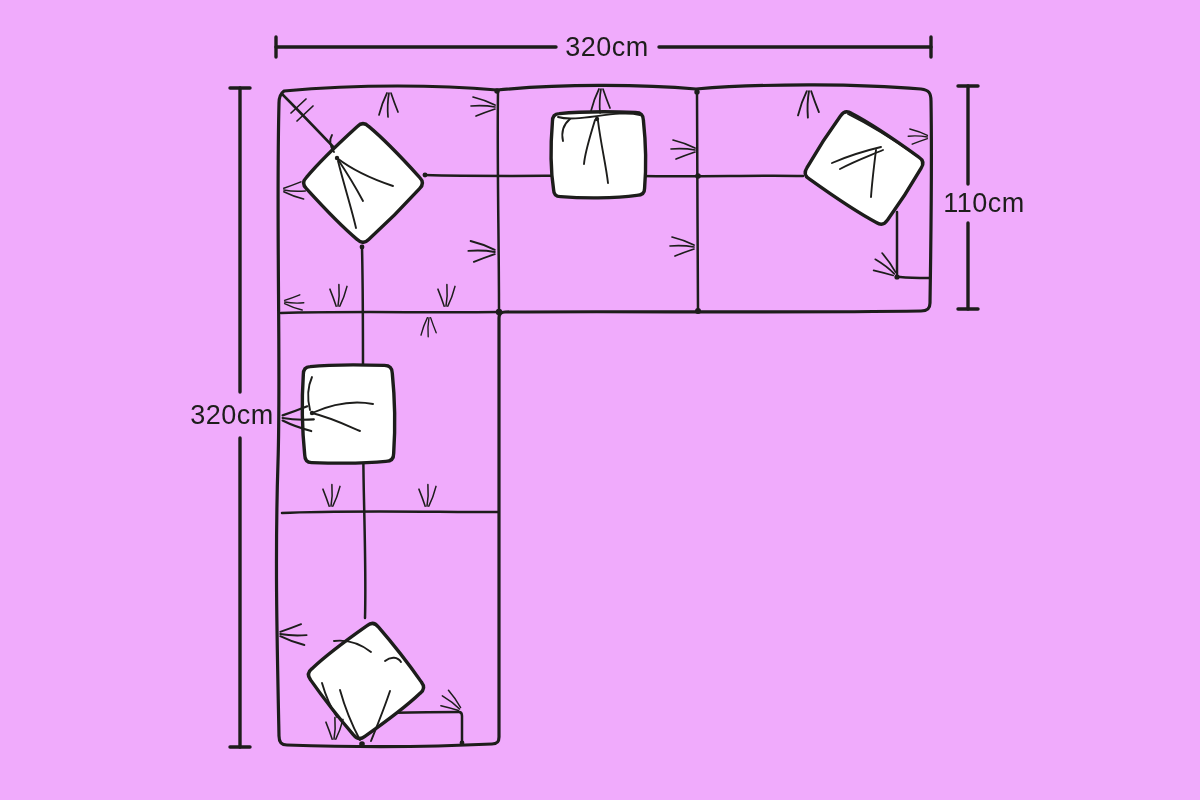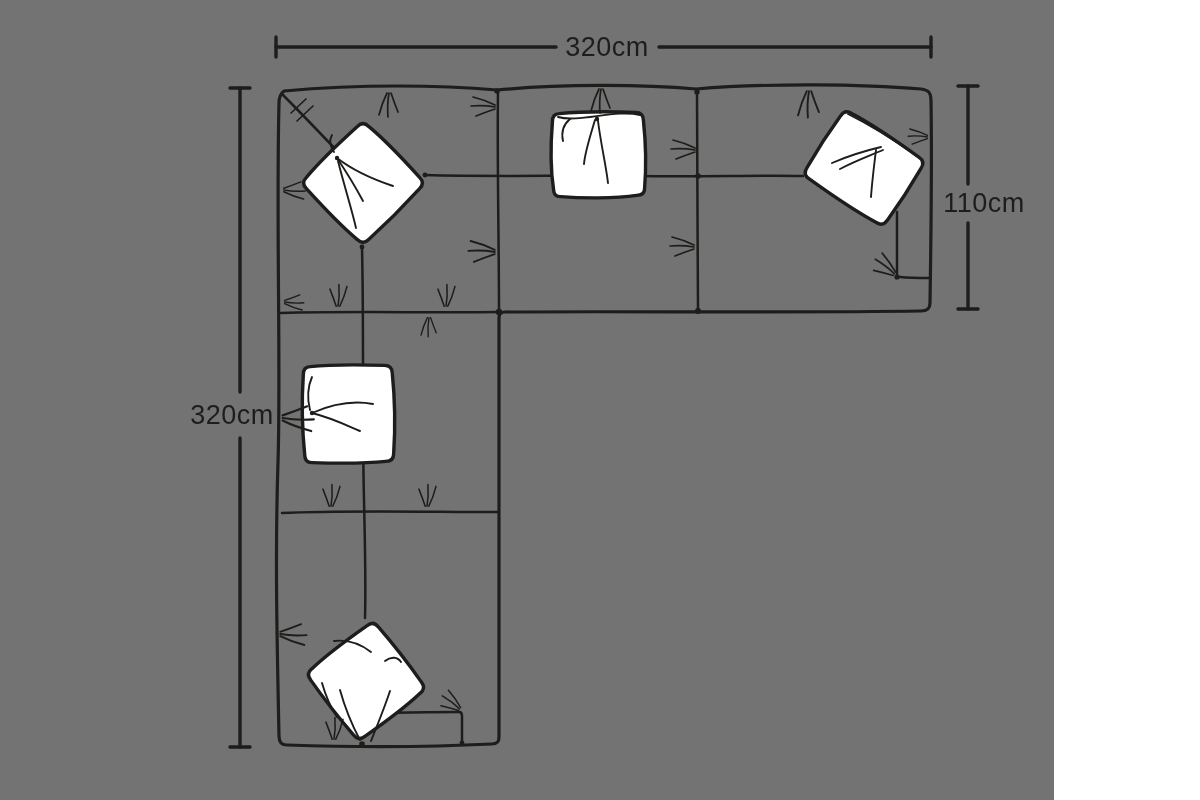--- a/index.html
+++ b/index.html
@@ -1,16 +1,16 @@
 <!DOCTYPE html>
 <html><head>
 <meta charset="utf-8">
 <style>
   html,body{margin:0;padding:0;background:#ffffff;}
-  .stage{position:relative;width:1054px;height:800px;background:#737373;overflow:hidden;}
+  .stage{position:relative;width:1200px;height:800px;background:#f0abfc;overflow:hidden;}
   svg{position:absolute;left:0;top:0;}
   .ink{stroke:#1d1d1b;fill:none;stroke-linecap:round;stroke-linejoin:round;}
   .outline{stroke-width:3.2px;}
   .seam{stroke-width:2.5px;}
   .cushion{stroke-width:3.4px;fill:#ffffff;}
   .crease{stroke-width:1.9px;}
   .tuft{stroke-width:1.7px;}
   .dim{stroke-width:3.4px;}
   .dot{fill:#1d1d1b;stroke:none;}
   text.dim-label{

